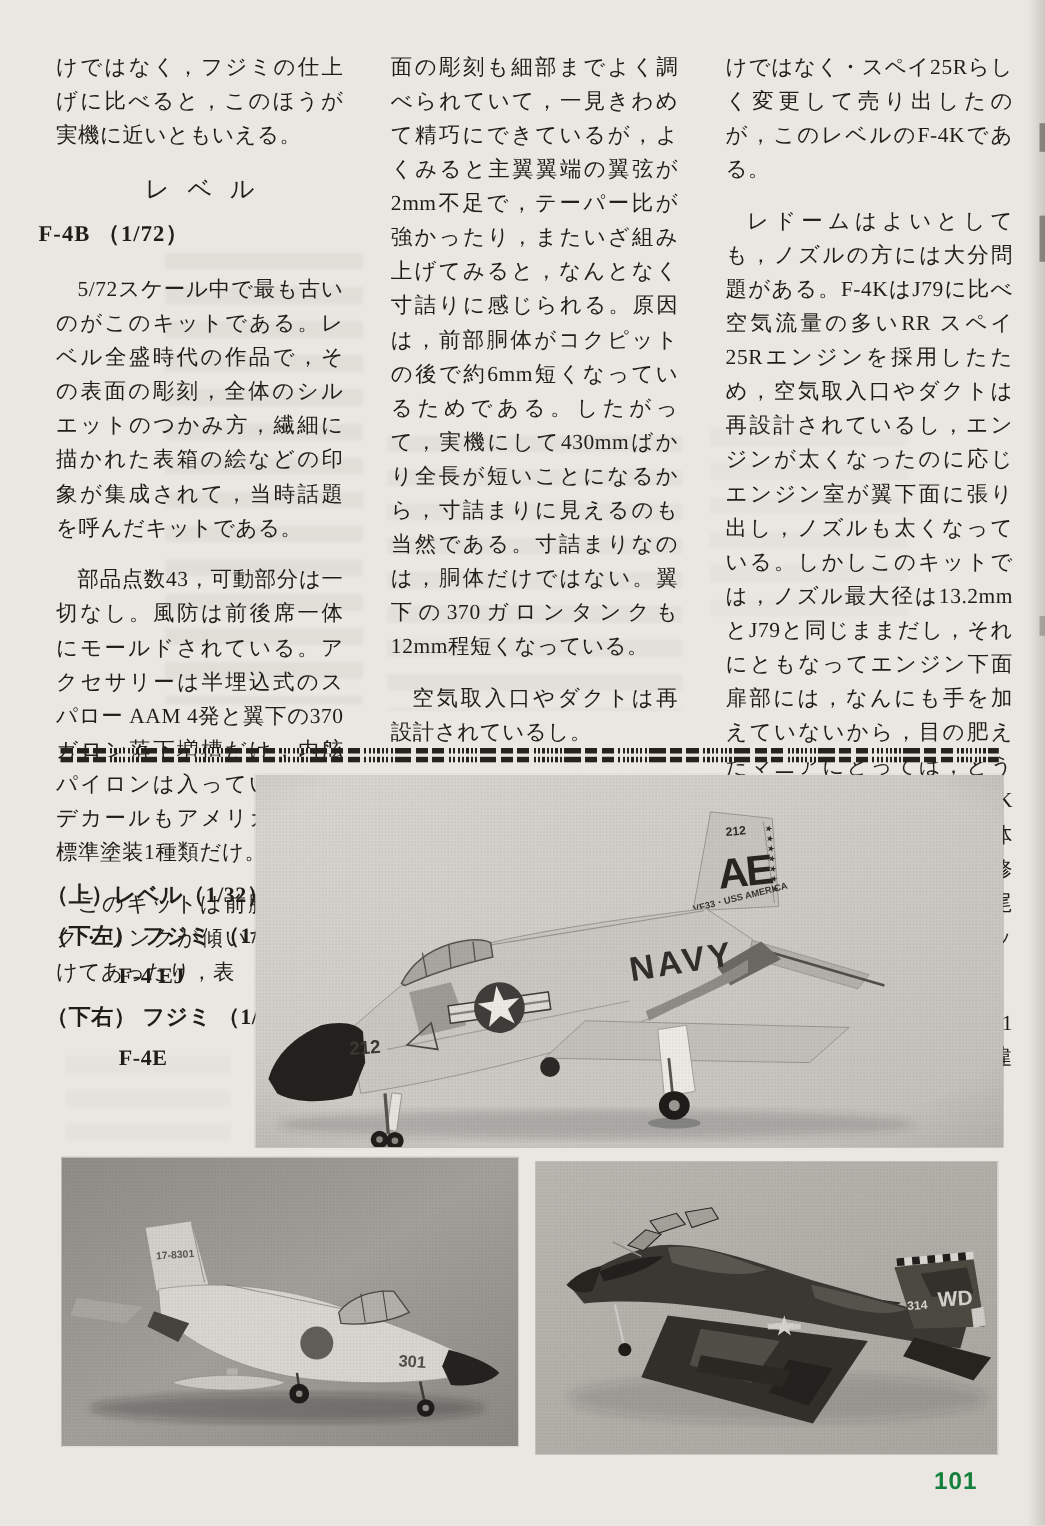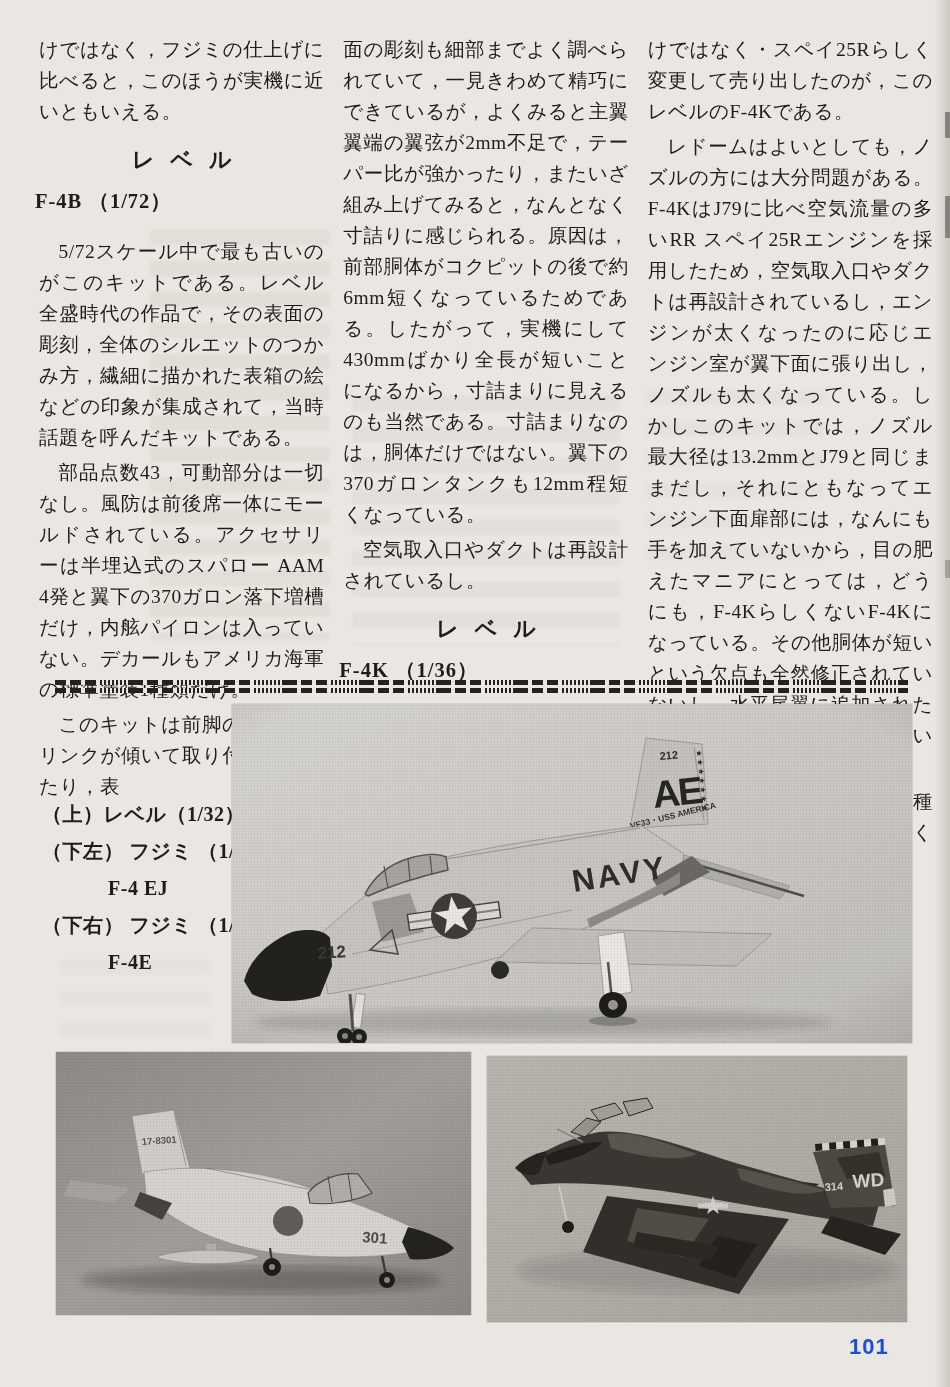--- a/index.html
+++ b/index.html
@@ -12,23 +12,23 @@
   
   .page-edge-right{position:absolute;top:0;right:0;width:16px;height:100%;
     background:linear-gradient(to right,rgba(120,112,104,0),rgba(120,112,104,.26));}
   .edge-mark{position:absolute;right:0;width:5px;background:rgba(44,40,36,.45);}
   .ghost{position:absolute;filter:blur(1.6px);pointer-events:none;
     background:repeating-linear-gradient(180deg,rgba(70,64,58,.10) 0 15px,rgba(0,0,0,0) 15px 31px);}
   
   .cols{position:absolute;left:35px;top:30px;width:902px;display:flex;gap:11px;}
   .col{width:294px;font-size:19.5px;line-height:31px;letter-spacing:.5px;
     text-align:justify;text-justify:inter-ideograph;}
-  .col p{margin:4px;}
+  .col p{margin:16px;}
   .col p.ind{text-indent:1em;}
-  .brand-heading{margin:17px 0 0;text-align:center;font-weight:bold;font-size:22px;
+  .brand-heading{margin:17px 0 0;text-align:center;font-weight:normal;font-size:22px;
     letter-spacing:16px;padding-left:16px;line-height:31px;}
   .model-heading{margin:11px 0 19px;font-weight:bold;font-size:20.5px;
     letter-spacing:1px;line-height:31px;}
   
   .divider{position:absolute;left:55px;top:680px;width:853px;}
   .divider .row{height:5px;margin-bottom:3px;
     background:repeating-linear-gradient(90deg,
       #24221e 0 11px,#eae7e2 11px 15px,
       #24221e 15px 26px,#eae7e2 26px 30px,
       #24221e 30px 41px,#eae7e2 41px 45px,
@@ -50,21 +50,21 @@
   .photo svg{display:block;width:100%;height:100%;}
   .photo::after{content:"";position:absolute;inset:0;pointer-events:none;
     background-image:radial-gradient(rgba(40,38,34,.06) 1px,transparent 1.2px);
     background-size:3px 3px;}
   #photo-main{left:232px;top:704px;width:680px;height:339px;}
   #photo-bl{left:56px;top:1052px;width:415px;height:263px;}
   #photo-br{left:487px;top:1056px;width:420px;height:266px;}
   
   .folio{position:absolute;left:849px;top:1334px;
     font-family:"Liberation Sans","DejaVu Sans",sans-serif;
-    font-weight:bold;font-size:22px;letter-spacing:1px;color:#1d4ed8;}
+    font-weight:bold;font-size:22px;letter-spacing:1px;color:#15803d;}
 </style>
 </head>
 <body>
 
 <div class="page-edge-right"></div>
 <div class="edge-mark" style="top:112px;height:26px;"></div>
 <div class="edge-mark" style="top:196px;height:42px;"></div>
 <div class="edge-mark" style="top:560px;height:18px;opacity:.6;"></div>
 <div class="ghost" style="left:150px;top:230px;width:180px;height:410px;opacity:.55;"></div>
 <div class="ghost" style="left:352px;top:396px;width:268px;height:250px;opacity:.45;"></div>

